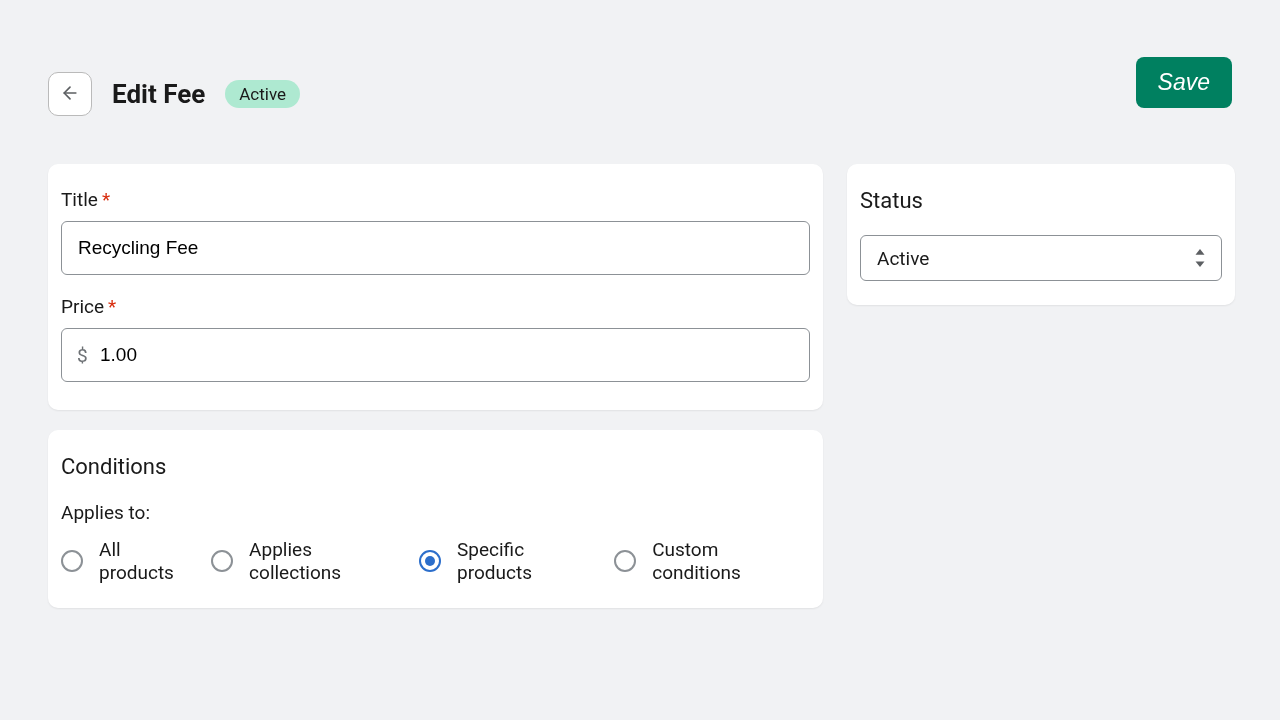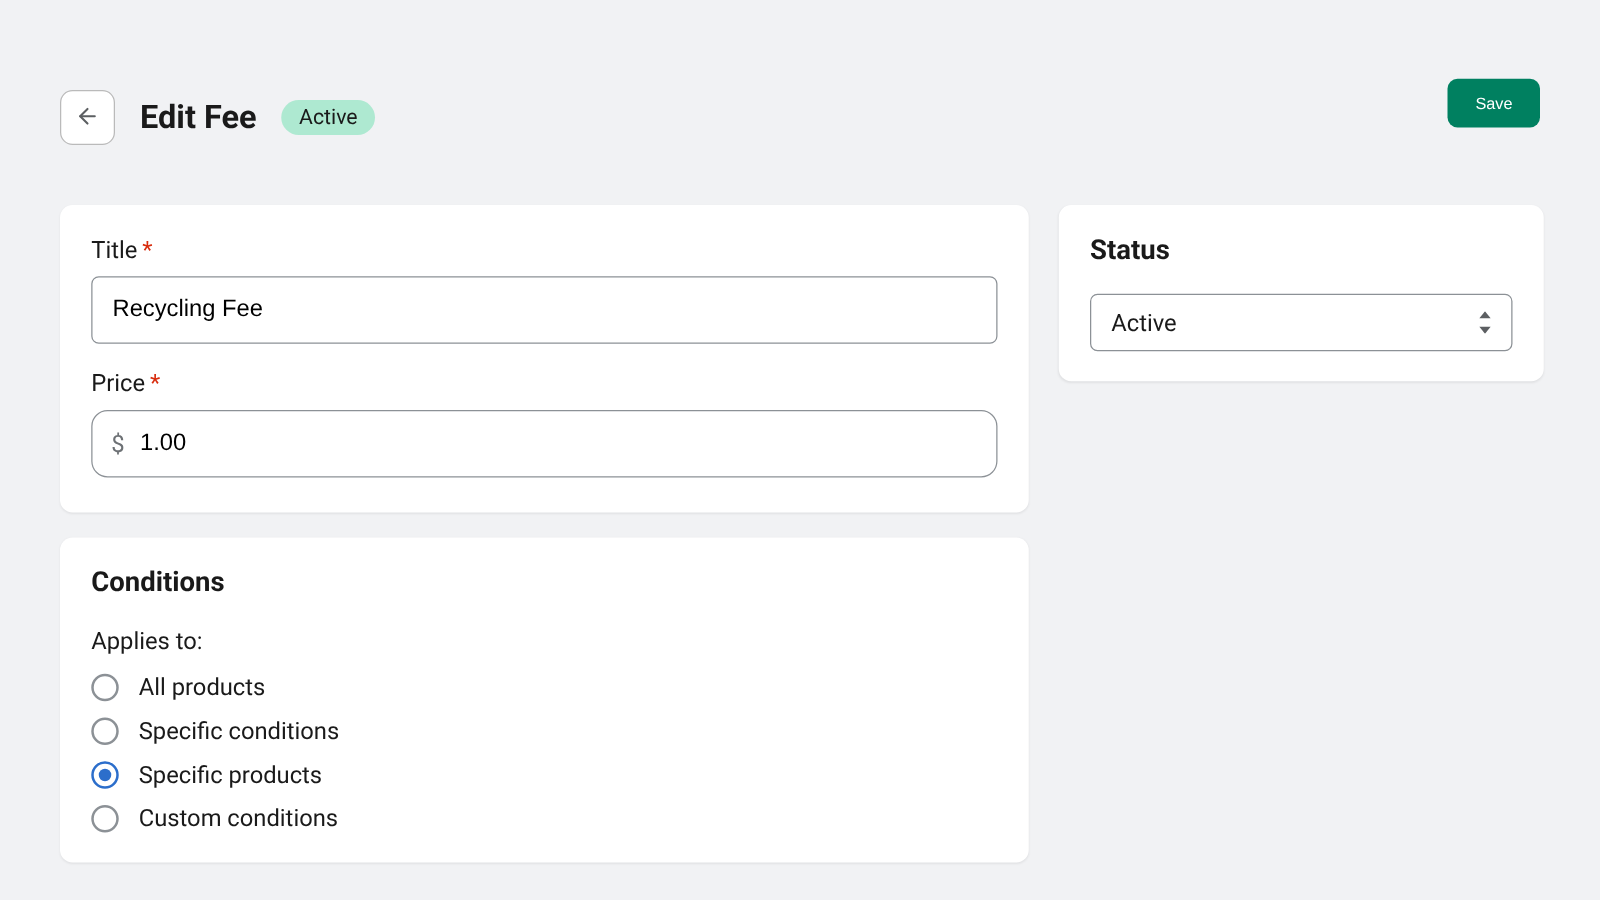--- a/index.html
+++ b/index.html
@@ -46,37 +46,38 @@
     background: #aee9d1;
     color: #1a1a1a;
     font-size: 17px;
     padding: 4px 14px;
     border-radius: 14px;
   }
   .save-btn {
     background: #008060;
     color: #fff;
     border: none;
-    font-size: 13px;
+    font-size: 23px;
     font-weight: 500;
     padding: 12px 22px;
     border-radius: 8px;
     cursor: pointer;
+    font-style: italic;
   }
   .content {
     display: flex;
     gap: 24px;
     align-items: flex-start;
   }
   .main-col { flex: 0 0 775px; display:flex; flex-direction:column; gap:20px; }
   .side-col { flex: 0 0 388px; }
   .card {
     background: #fff;
     border-radius: 10px;
-    padding: 24px 25px;
+    padding: 24px 13px;
     box-shadow: 0 1px 2px rgba(0,0,0,0.07);
   }
   .field { margin-bottom: 20px; }
   .field:last-child { margin-bottom: 4px; }
   .label {
     font-size: 19px;
     margin-bottom: 10px;
     display: block;
   }
   .req { color: #d82c0d; margin-left: 4px; }
@@ -92,31 +93,31 @@
   .text-input::placeholder { color: #6d7175; }
   .input-wrap { position: relative; }
   .prefix {
     position: absolute;
     left: 16px;
     top: 50%;
     transform: translateY(-50%);
     font-size: 19px;
     color: #6d7175;
   }
-  .with-prefix { padding-left: 38px; border-radius: 13px; }
+  .with-prefix { padding-left: 38px; }
   .card-title {
     font-size: 22px;
-    font-weight: 700;
+    font-weight: 400;
     margin-bottom: 22px;
   }
   .applies-label {
     font-size: 19px;
     margin-bottom: 14px;
   }
-  .radio-group { display: flex; flex-direction: column; gap: 12px; }
+  .radio-group { display: flex; flex-direction: row; gap: 12px; }
   .radio-row {
     display: flex;
     align-items: center;
     gap: 16px;
     cursor: pointer;
   }
   .radio {
     width: 22px;
     height: 22px;
     border-radius: 50%;
@@ -196,21 +197,21 @@
       <div class="card">
         <div class="card-title">Conditions</div>
         <div class="applies-label">Applies to:</div>
         <div class="radio-group" id="radio-group">
             <div class="radio-row">
               <span class="radio"></span>
               <span class="radio-label">All products</span>
             </div>
             <div class="radio-row">
               <span class="radio"></span>
-              <span class="radio-label">Specific conditions</span>
+              <span class="radio-label">Applies collections</span>
             </div>
             <div class="radio-row">
               <span class="radio selected"></span>
               <span class="radio-label">Specific products</span>
             </div>
             <div class="radio-row">
               <span class="radio"></span>
               <span class="radio-label">Custom conditions</span>
             </div>
           </div>

